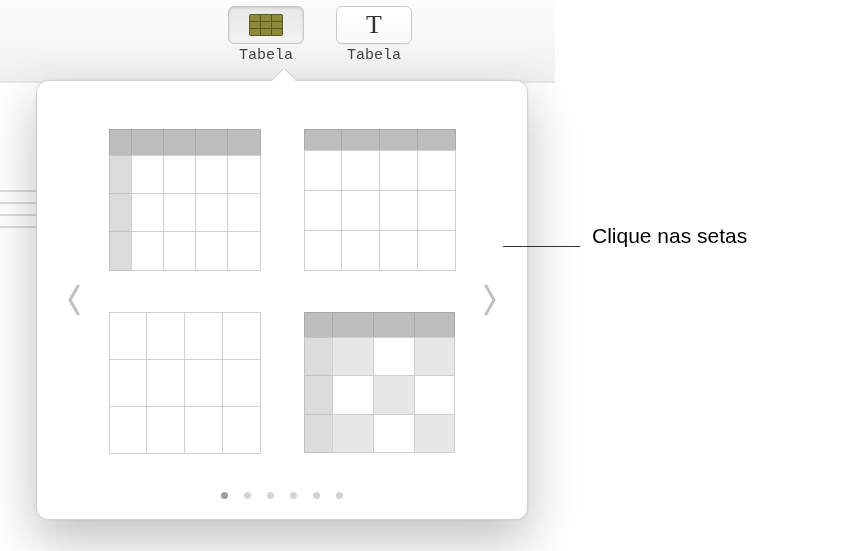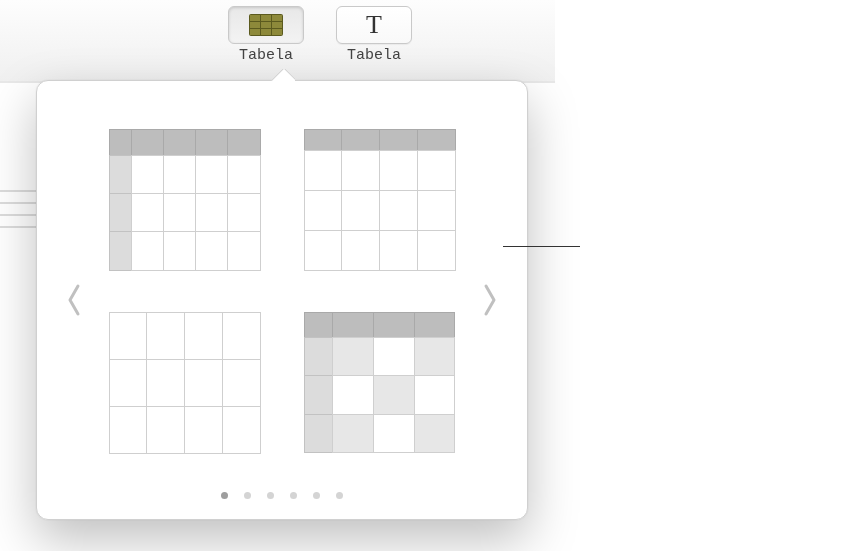--- a/index.html
+++ b/index.html
@@ -362,15 +362,15 @@
     <div class="dot"></div>
     <div class="dot"></div>
     <div class="dot"></div>
     <div class="dot"></div>
     <div class="dot"></div>
   </div>
 </div>
 
 <div class="callout-line"></div>
 <div class="callout-text">
-  <br>
+  <span>Clique nas setas</span><br>
   <br>
 </div>
 
 </body></html>

